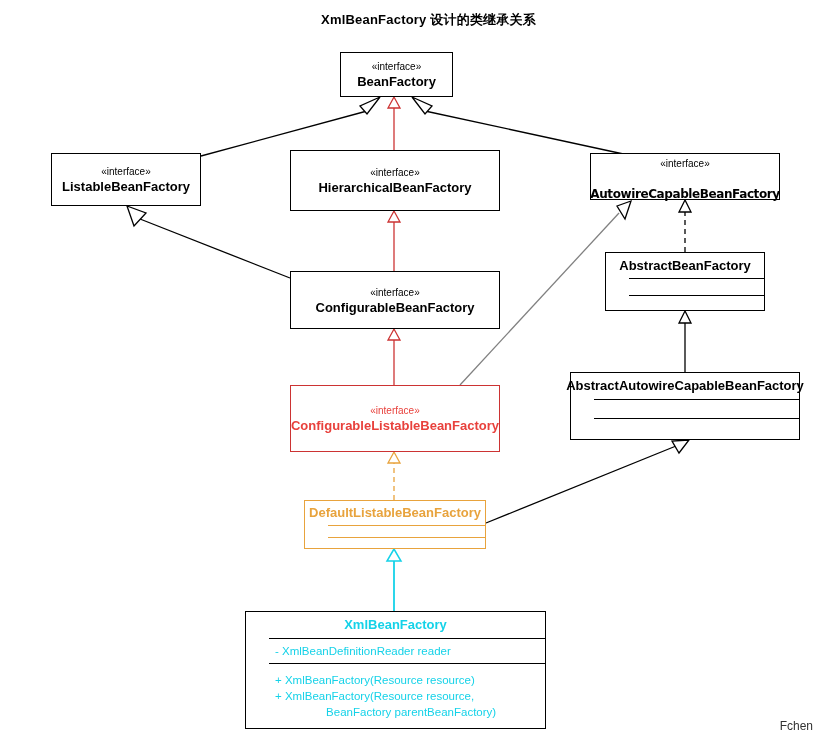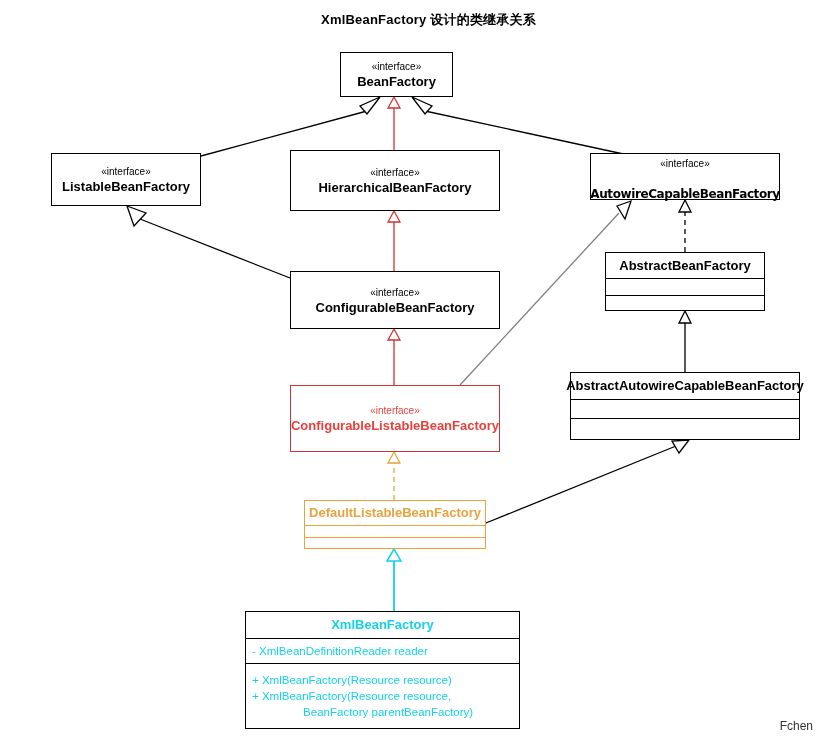--- a/index.html
+++ b/index.html
@@ -44,20 +44,21 @@
   .uml-box.orange { border-color: #e8a33d; }
   .compartment {
     box-sizing: border-box;
     display: flex;
     flex-direction: column;
     justify-content: center;
     padding: 2px 6px;
   }
   .compartment + .compartment {
     border-top: 1.5px solid #000000;
+    margin-left: 23px;
   }
   .uml-box.orange .compartment + .compartment { border-top-color: #e8a33d; }
 
   .head {
     align-items: center;
     text-align: center;
   }
   .stereotype {
     font-size: 10px;
     font-weight: normal;
@@ -240,21 +241,21 @@
       <div class="cls-name">DefaultListableBeanFactory</div>
     </div>
     <div class="compartment" style="height:12px;">
       <div class="member"></div>
     </div>
     <div class="compartment" style="flex:1;">
       <div class="member"></div>
     </div>
   </div>
 
-  <div class="uml-box cyan" style="left:245px; top:611px; width:275px; height:118px;justify-content:flex-end;">
+  <div class="uml-box cyan" style="left:245px; top:611px; width:301px; height:118px;justify-content:flex-end;">
     <div class="compartment head" style="height:26px;">
       <div class="cls-name">XmlBeanFactory</div>
     </div>
     <div class="compartment" style="height:25px;">
       <div class="member">- XmlBeanDefinitionReader reader</div>
     </div>
     <div class="compartment" style="flex:1;">
       <div class="member">+ XmlBeanFactory(Resource resource)</div>
       <div class="member">+ XmlBeanFactory(Resource resource,</div>
       <div class="member">                BeanFactory parentBeanFactory)</div>

